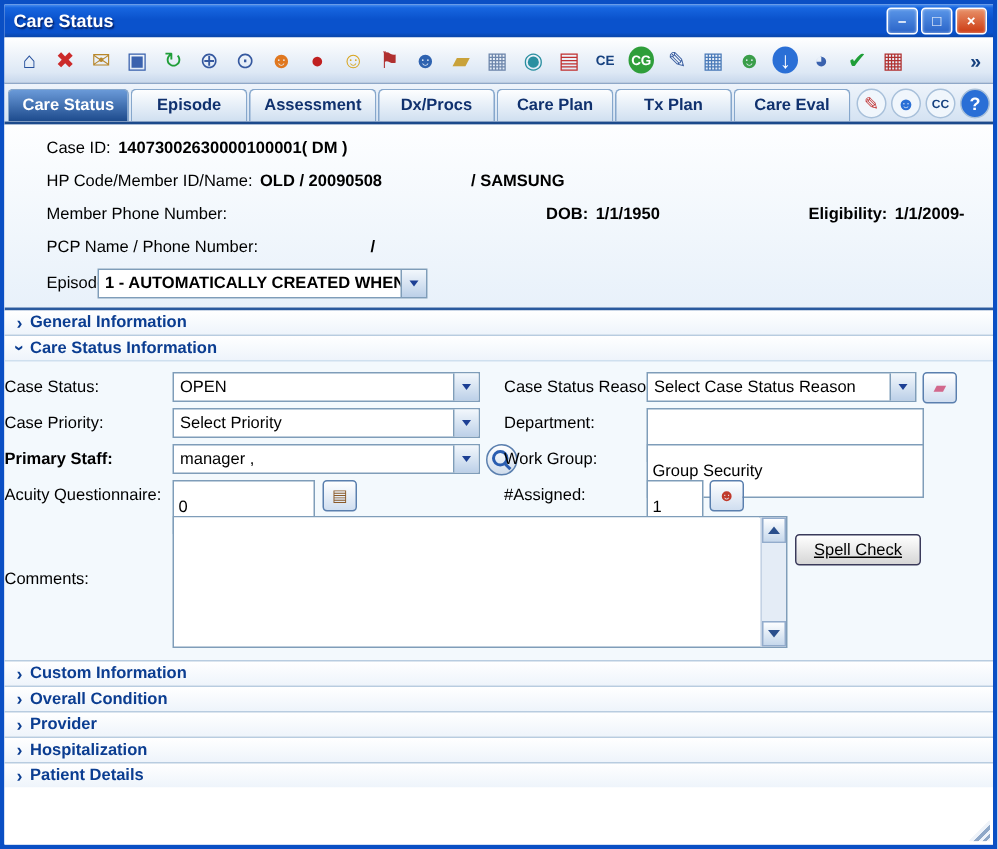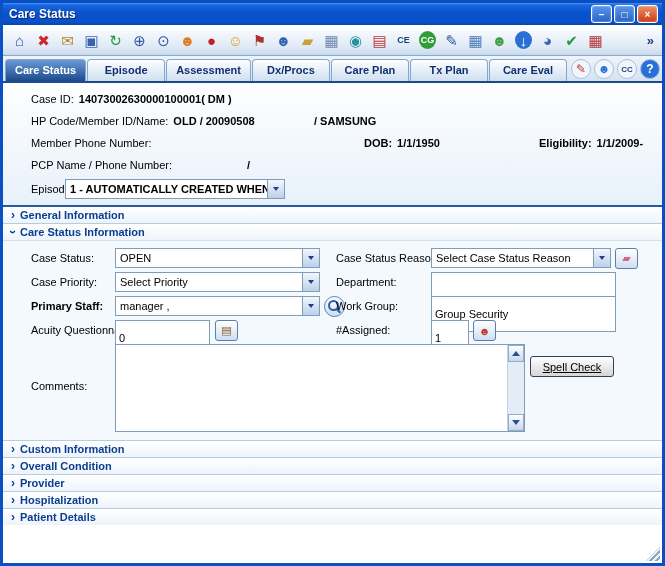--- a/index.html
+++ b/index.html
@@ -70,21 +70,21 @@
                background:linear-gradient(#ffffff,#eef4fb); border-top:1px solid #b8cce0;
                font-size:11px; font-weight:bold; color:#0b3d91; cursor:pointer;}
   .chev {display:inline-block; font-weight:bold; margin-right:5px; font-size:12px; line-height:10px; color:#0b3d91;}
   .chev.down {transform:rotate(90deg);}
 
   
   .form-area {flex:none; background:#f3f9fd; border-top:1px solid #cfe0ef; padding:5px 0 6px 0;}
   .fr {position:relative; height:24px;}
   .fr-comments {position:relative; height:92px;}
   .fl {position:absolute; top:6px; font-size:11px; white-space:nowrap;}
-  .l12{left:28px;text-align:right;} .l333{left:333px;}
+  .l12{left:0;text-align:right;} .l333{left:333px;}
   .fc {position:absolute; top:2px;}
   .c112{left:112px;} .c428{left:428px;}
   .w205{width:205px;} .w180{width:180px;}
   .txt {height:20px; box-sizing:border-box; border:1px solid #7f9db9; background:#fff; padding:17px 3px;
         font-family:"Liberation Sans","DejaVu Sans",sans-serif; font-size:11px;}
   .w185{width:185px;} .w95{width:95px;} .w38{width:38px;}
   .mini-btn {position:absolute; top:2px; width:21px; height:19px; border:1px solid #5a7fae; border-radius:3px;
              background:linear-gradient(#ffffff,#d0def0); display:flex; align-items:center; justify-content:center;
              font-size:11px; cursor:pointer;}
   .b612{left:612px;} .b212{left:212px;} .b470{left:470px;}

